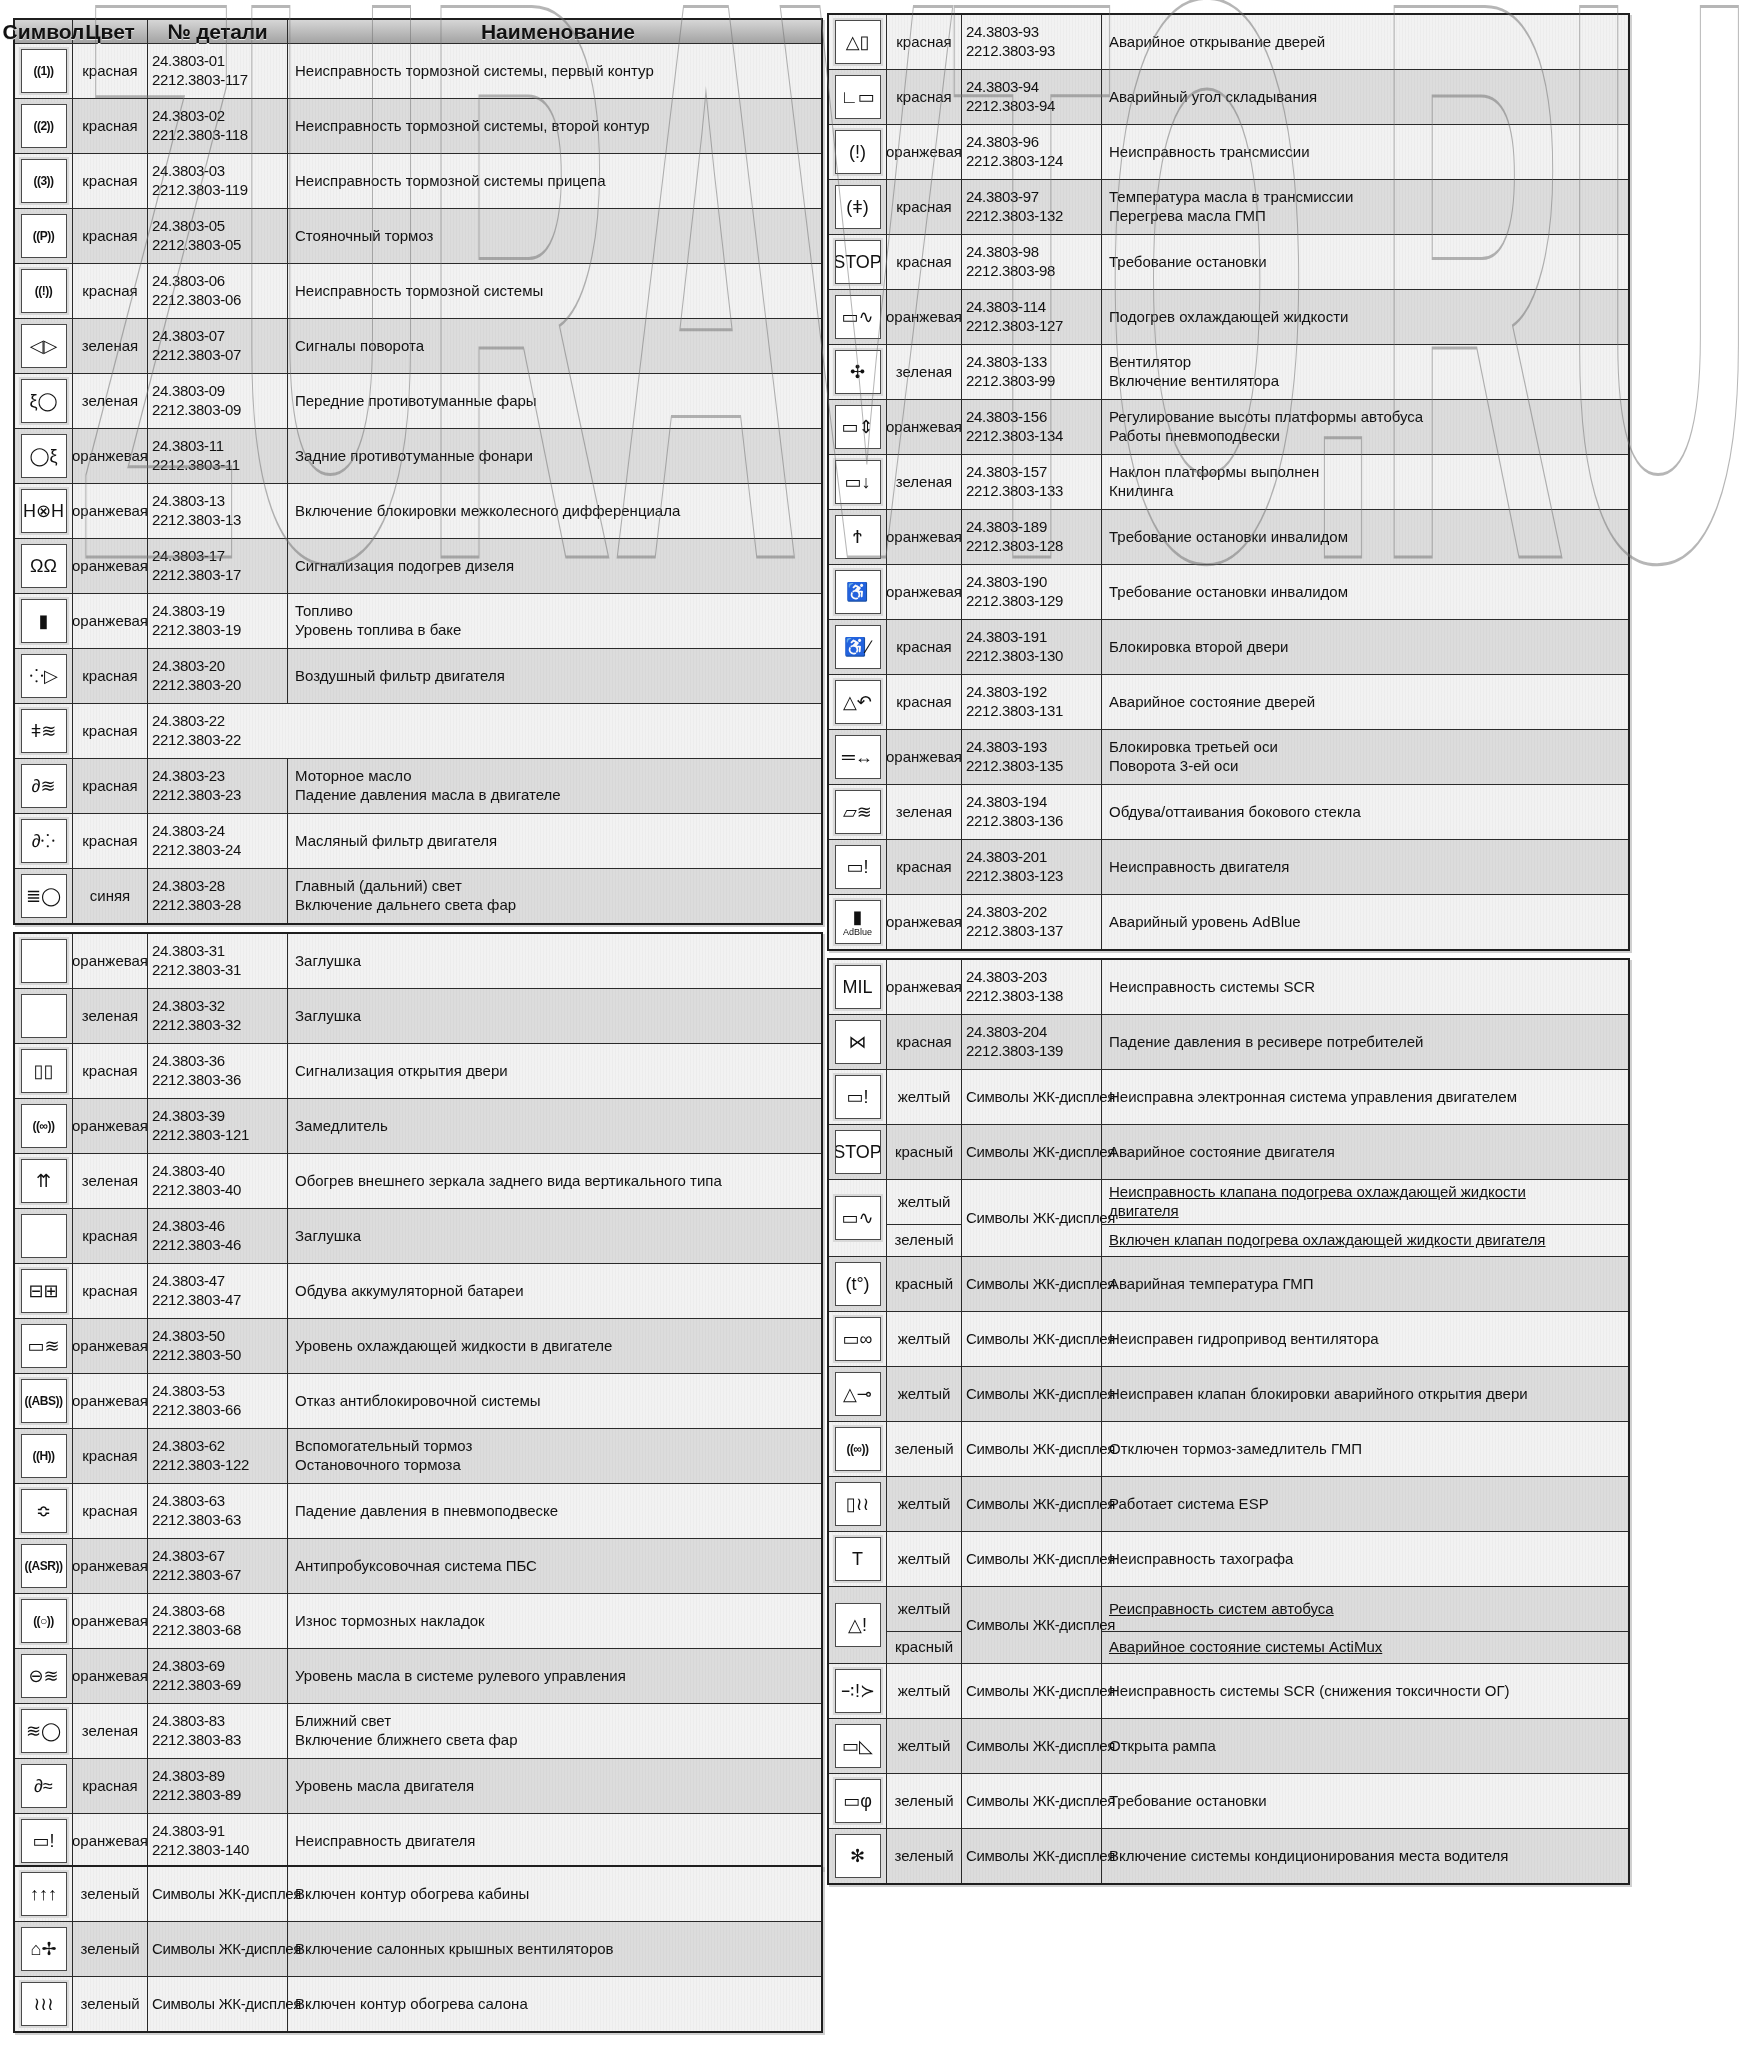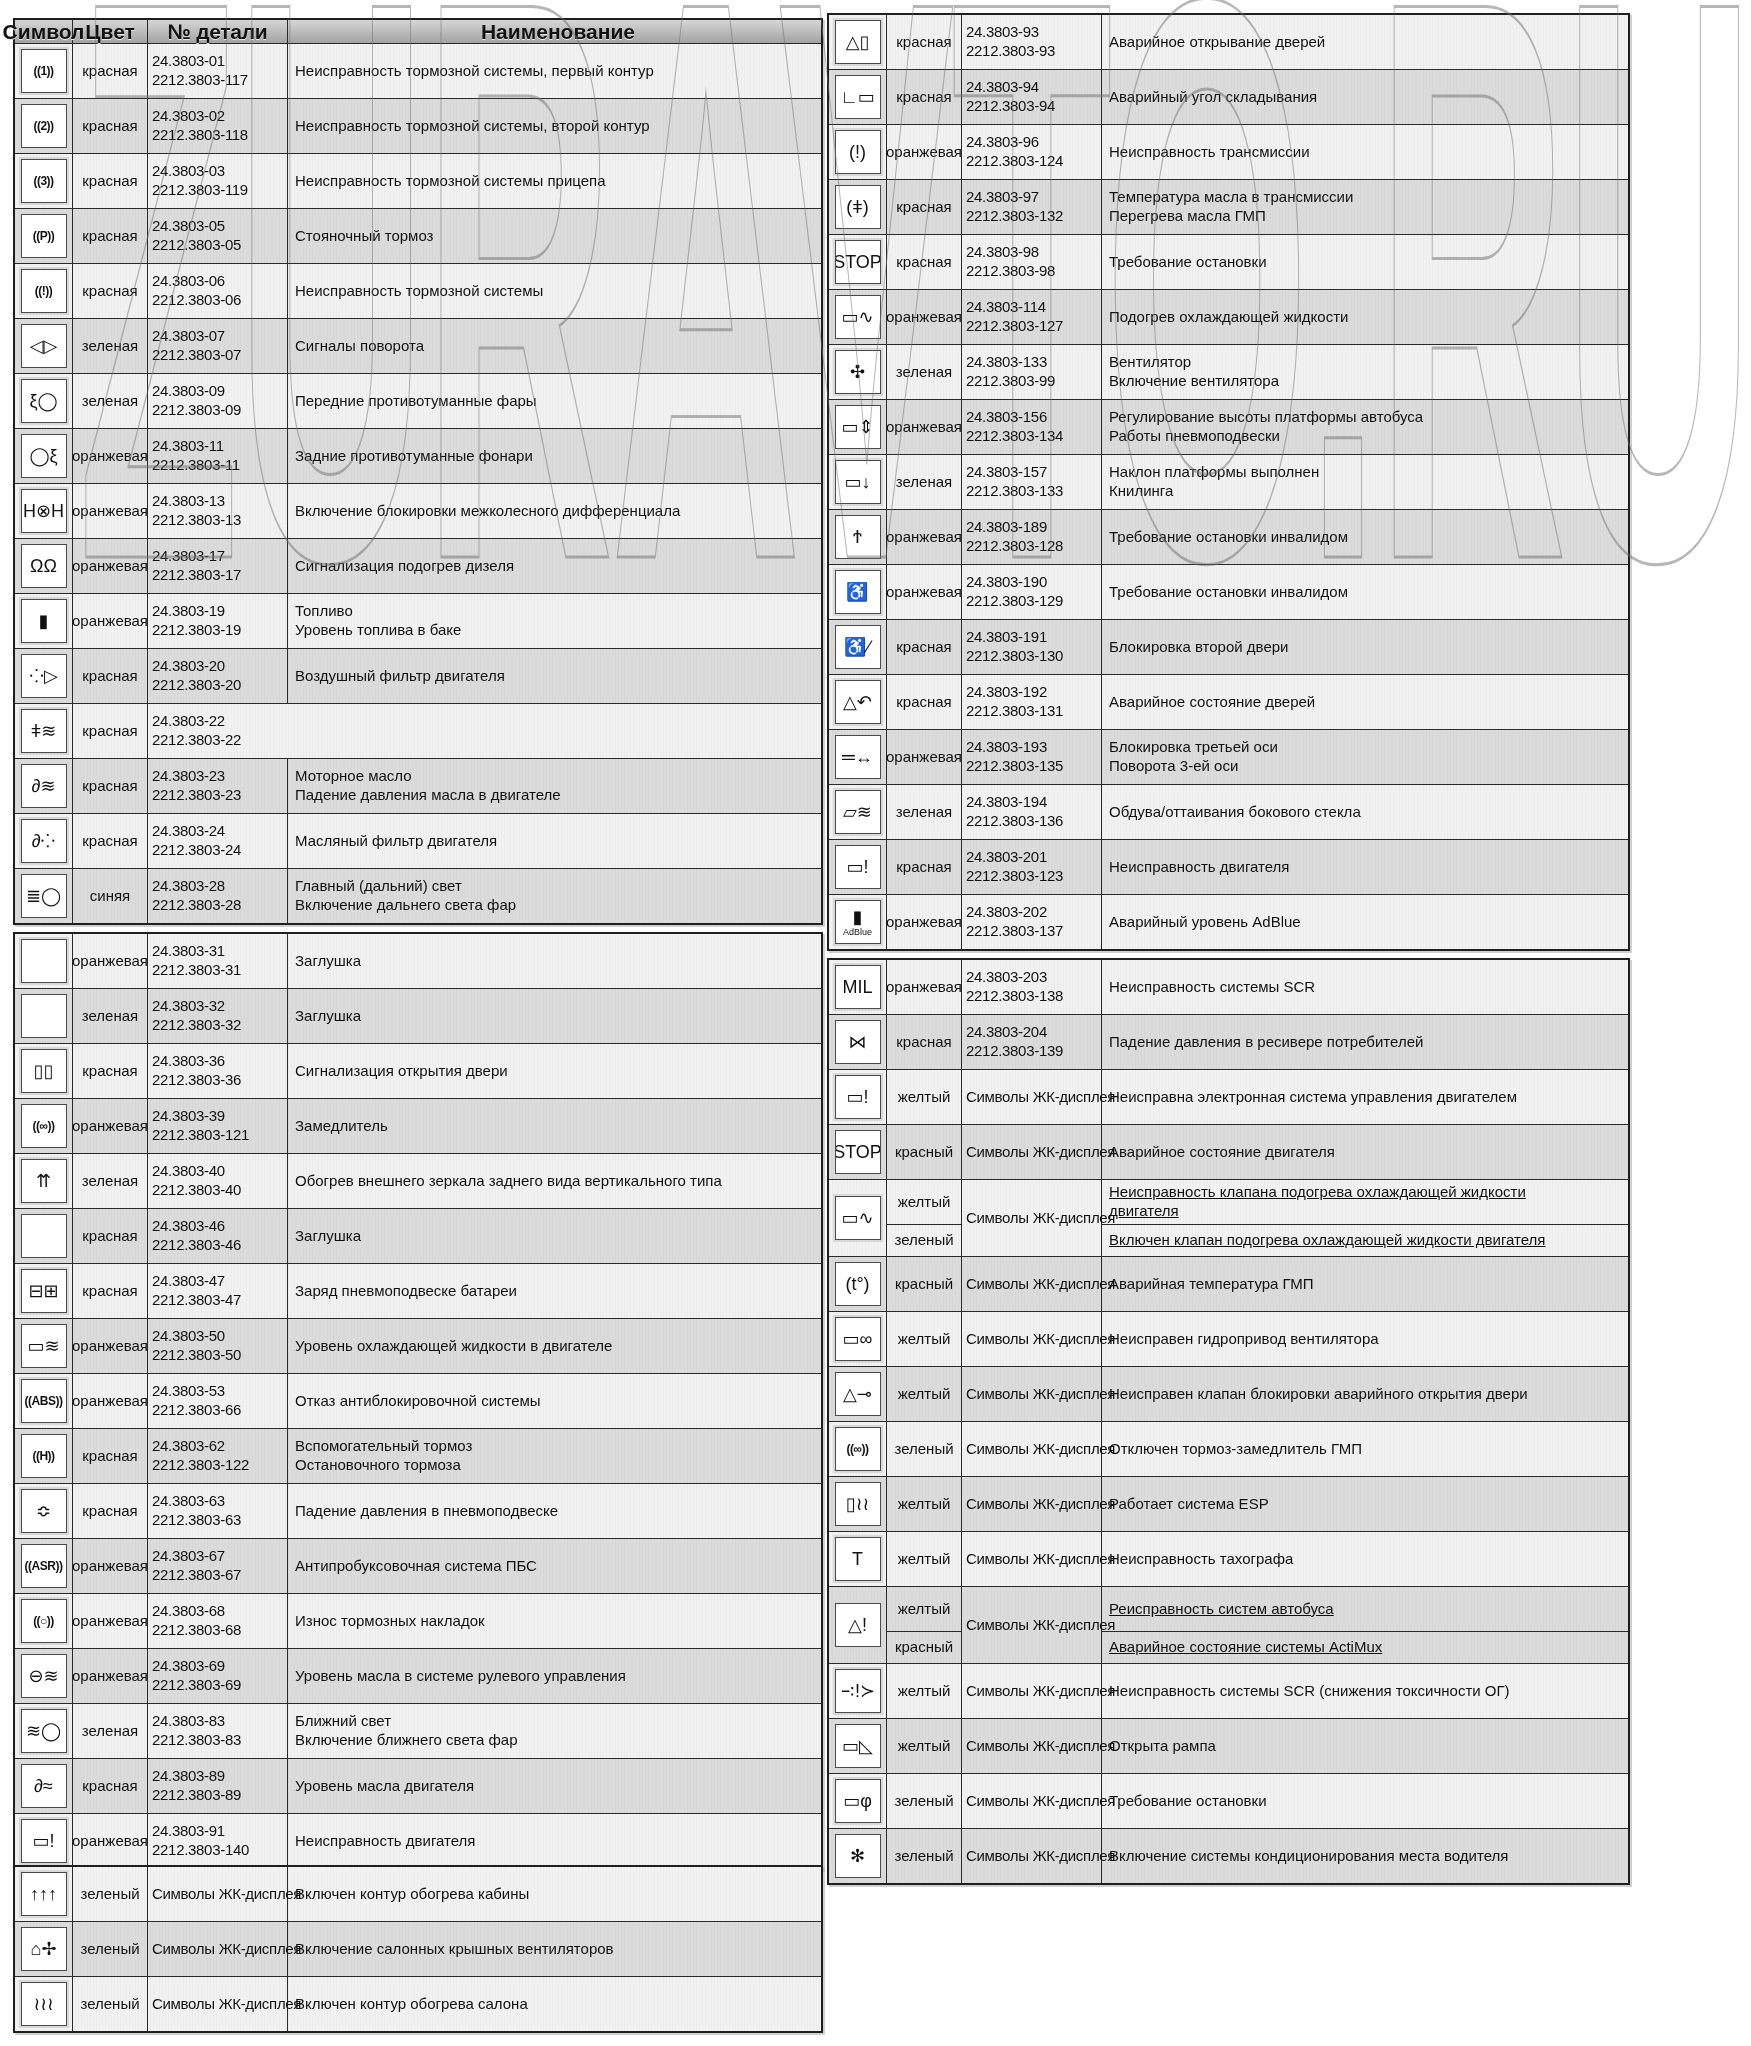--- a/index.html
+++ b/index.html
@@ -408,21 +408,21 @@
             <div class="symbox">
               <span class="glyph">⊟⊞</span>
             </div>
           </div>
           <div class="c col">красная</div>
           <div class="c part">
             <div class="line">24.3803-47</div>
             <div class="line">2212.3803-47</div>
           </div>
           <div class="c name">
-            <div class="line">Заряд пневмоподвеске батареи</div>
+            <div class="line">Обдува аккумуляторной батареи</div>
           </div>
         </div>
         <div class="row shade">
           <div class="c sym">
             <div class="symbox">
               <span class="glyph">▭≋</span>
             </div>
           </div>
           <div class="c col">оранжевая</div>
           <div class="c part">

